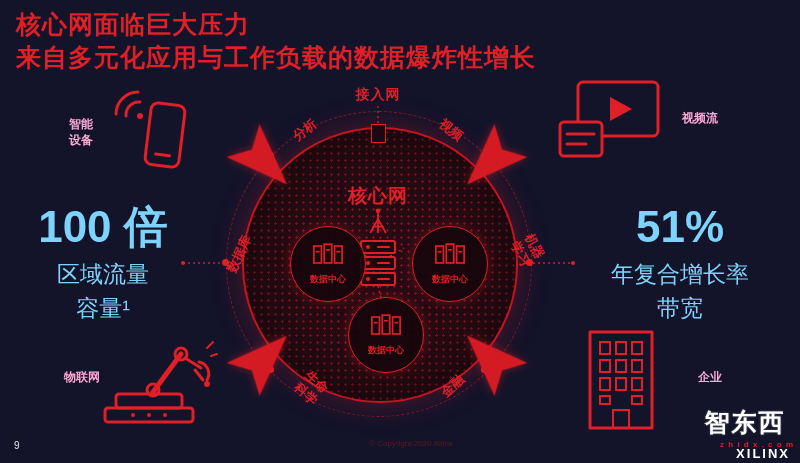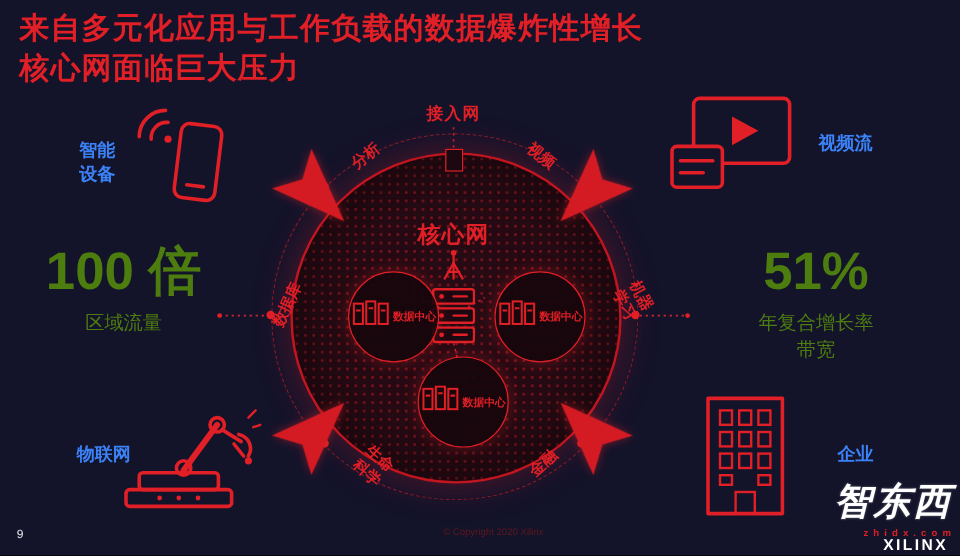--- a/index.html
+++ b/index.html
@@ -5,47 +5,47 @@
   html,body{margin:0;padding:0;background:#000;}
   .slide{
     position:relative;width:800px;height:463px;overflow:hidden;
     background:#13132a;
     font-family:"Liberation Sans","DejaVu Sans",sans-serif;
   }
   .pre{white-space:pre-line;}
   
   .title{position:absolute;left:16px;top:8px;color:#e01f26;font-size:25px;font-weight:700;line-height:1.3;letter-spacing:1px;}
   
-  .stat{position:absolute;text-align:center;color:#4d7c0f;}
+  .stat{position:absolute;text-align:center;color:#7dd3fc;}
   .stat-left{left:18px;top:204px;width:170px;}
   .stat-right{left:590px;top:204px;width:180px;}
   .stat-value{font-size:44px;font-weight:700;line-height:1.05;}
-  .stat-caption{font-size:16px;line-height:1.45;margin-top:8px;font-weight:400;}
-  .red-label{position:absolute;color:#3b82f6;font-weight:700;font-size:15px;line-height:1.35;text-align:center;}
+  .stat-caption{font-size:23px;line-height:1.45;margin-top:8px;font-weight:400;}
+  .red-label{position:absolute;color:#f9a8d4;font-weight:700;font-size:12px;line-height:1.35;text-align:center;}
   
   .ring{position:absolute;left:226px;top:111px;width:304px;height:304px;border:1px dashed rgba(224,31,38,0.55);border-radius:50%;z-index:1;}
   .core-circle{
     position:absolute;left:242px;top:127px;width:272px;height:272px;border-radius:50%;
     border:2px solid #c2151f;background-color:#270b14;
     background-image:radial-gradient(rgba(224,31,38,0.45) 1px,transparent 1.4px);
     background-size:7px 7px;
     box-shadow:0 0 30px rgba(210,25,35,0.35), inset 0 0 60px rgba(0,0,0,0.55);
     z-index:2;
   }
   .ring-dot{position:absolute;width:7px;height:7px;border-radius:50%;background:#e01f26;z-index:3;}
   .overlay{position:absolute;left:0;top:0;z-index:3;pointer-events:none;}
   .core-label{position:absolute;left:338px;top:183px;width:80px;text-align:center;color:#e01f26;font-weight:700;font-size:19px;z-index:4;letter-spacing:1px;}
   .access-label{position:absolute;left:338px;top:86px;width:80px;text-align:center;color:#e01f26;font-weight:700;font-size:14px;z-index:4;letter-spacing:1px;}
   .access-port{position:absolute;left:371px;top:124px;width:13px;height:17px;border:1.5px solid #e01f26;background:#1c0810;z-index:4;}
   .tower-icon{position:absolute;left:364px;top:206px;z-index:4;}
   .server-icon{position:absolute;left:360px;top:240px;z-index:4;}
   .dc{
     position:absolute;width:74px;height:74px;border-radius:50%;
     border:1.5px solid #e01f26;background:rgba(22,5,11,0.9);
-    display:flex;flex-direction:row;align-items:center;justify-content:center;gap:3px;
+    display:flex;flex-direction:column;align-items:center;justify-content:center;gap:3px;
     box-shadow:0 0 12px rgba(224,31,38,0.35);z-index:4;
   }
   .dc-left{left:290px;top:226px;}
   .dc-right{left:412px;top:226px;}
   .dc-bottom{left:348px;top:297px;}
   .dc-label{font-size:9px;color:#e01f26;font-weight:700;}
   .edge-label{position:absolute;color:#e01f26;font-weight:700;font-size:13px;line-height:1.25;text-align:center;z-index:4;}
   .el-analytics{left:292px;top:122px;transform:rotate(-38deg);}
   .el-video{left:438px;top:122px;transform:rotate(38deg);}
   .el-database{left:220px;top:246px;transform:rotate(-65deg);}
@@ -62,31 +62,31 @@
   .icon-phone{left:112px;top:88px;}
   .icon-robot{left:103px;top:320px;}
   .icon-video{left:558px;top:80px;}
   .icon-building{left:585px;top:328px;}
   
   .page-number{position:absolute;left:14px;bottom:12px;color:#e8e8e8;font-size:10px;}
   .footnote{position:absolute;left:44px;bottom:12px;color:#8d98a8;font-size:9px;}
   .copyright{position:absolute;left:0;right:0;bottom:15px;text-align:center;color:#5f181d;font-size:8px;padding-left:22px;}
   .xilinx-logo{position:absolute;right:10px;bottom:2px;color:#fff;font-size:13px;font-weight:700;letter-spacing:2px;z-index:5;}
   .watermark{position:absolute;right:6px;bottom:14px;text-align:center;z-index:6;}
-  .watermark-name{color:#fff;font-size:31px;font-weight:700;letter-spacing:2px;text-shadow:0 0 2px rgba(255,255,255,0.4);font-style:italic;}
+  .watermark-name{color:#fff;font-size:25px;font-weight:700;letter-spacing:2px;text-shadow:0 0 2px rgba(255,255,255,0.4);}
   .watermark-domain{color:#e01f26;font-size:8px;letter-spacing:1px;margin-top:1px;font-weight:700;margin-left:24px;}
 </style>
 </head>
 <body>
 
 <div class="slide">
 
   <div class="title">
+    <div>核心网面临巨大压力</div>
     <div>来自多元化应用与工作负载的数据爆炸性增长</div>
-    <div>核心网面临巨大压力</div>
   </div>
 
   <span class="icon icon-phone">
     <svg width="80" height="92" viewBox="0 0 80 92">
       <g stroke="#e01f26" fill="none" stroke-width="3" stroke-linecap="round" stroke-linejoin="round">
         <path d="M4 26 A22 22 0 0 1 26 4"></path>
         <path d="M14 28 A13 13 0 0 1 28 14"></path>
         <g transform="rotate(7 53 47)">
           <rect x="36" y="16" width="34" height="62" rx="7"></rect>
           <line x1="46" y1="67" x2="60" y2="67"></line>
@@ -95,20 +95,21 @@
       <circle cx="28" cy="28" r="3" fill="#e01f26"></circle>
     </svg>
   </span>
   <div class="red-label pre" style="left:58px;top:116px;width:46px;">智能
 设备</div>
 
   <div class="stat stat-left">
     <div class="stat-value">100 倍</div>
     <div class="stat-caption">
       <div>区域流量</div>
+      <div>容量¹</div>
     </div>
   </div>
 
   <div class="red-label" style="left:64px;top:369px;">物联网</div>
   <span class="icon icon-robot">
     <svg width="115" height="105" viewBox="0 0 115 105">
       <g stroke="#e01f26" fill="none" stroke-width="3" stroke-linecap="round" stroke-linejoin="round">
         <rect x="2" y="88" width="88" height="14" rx="3"></rect>
         <rect x="13" y="74" width="66" height="14" rx="3"></rect>
         <line x1="50" y1="72" x2="78" y2="34" stroke-width="5"></line>

